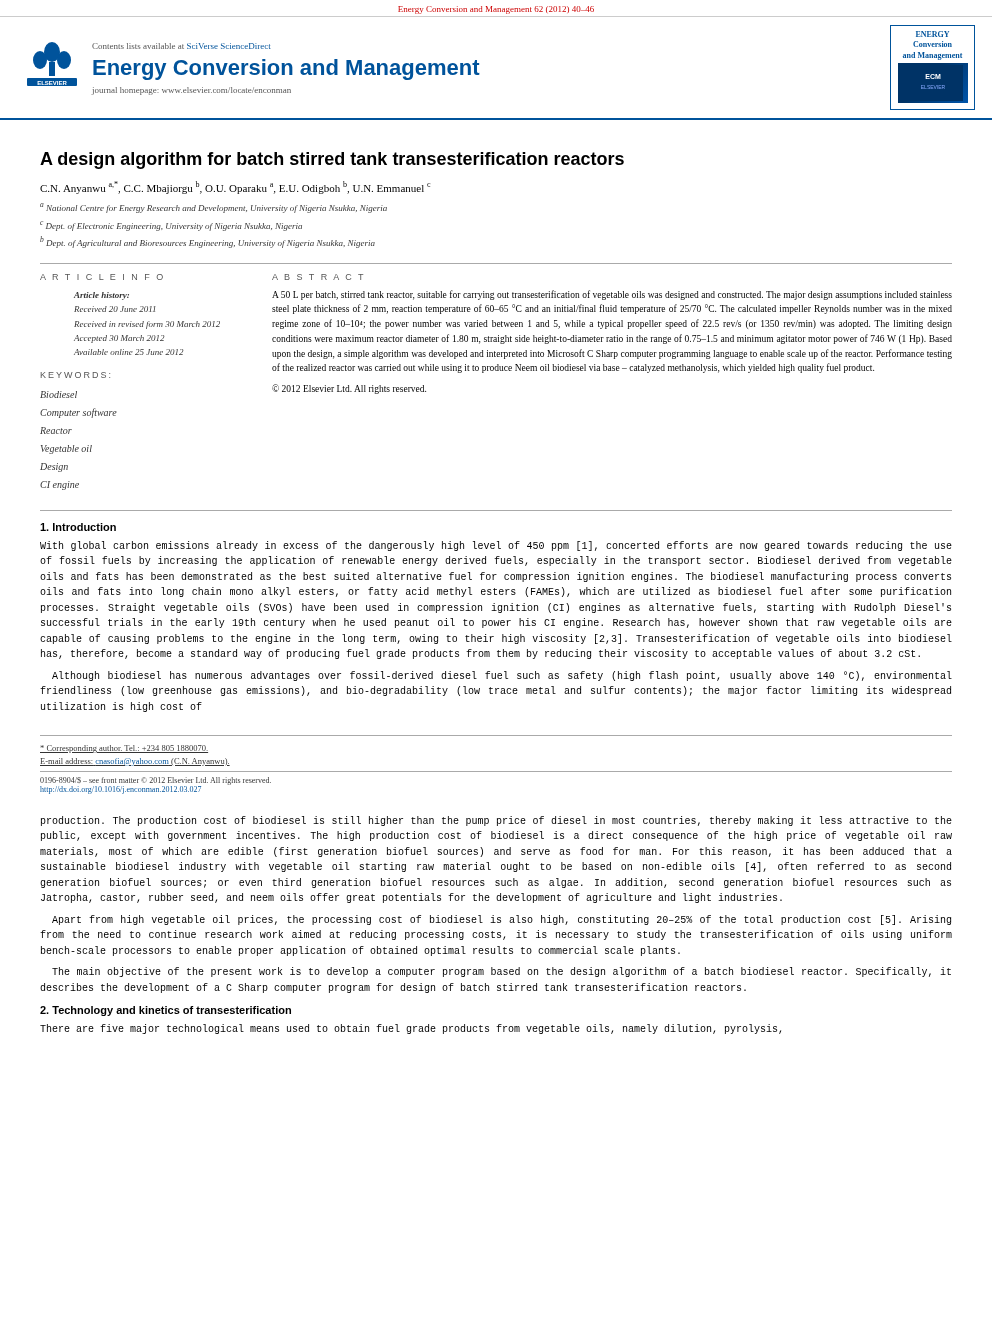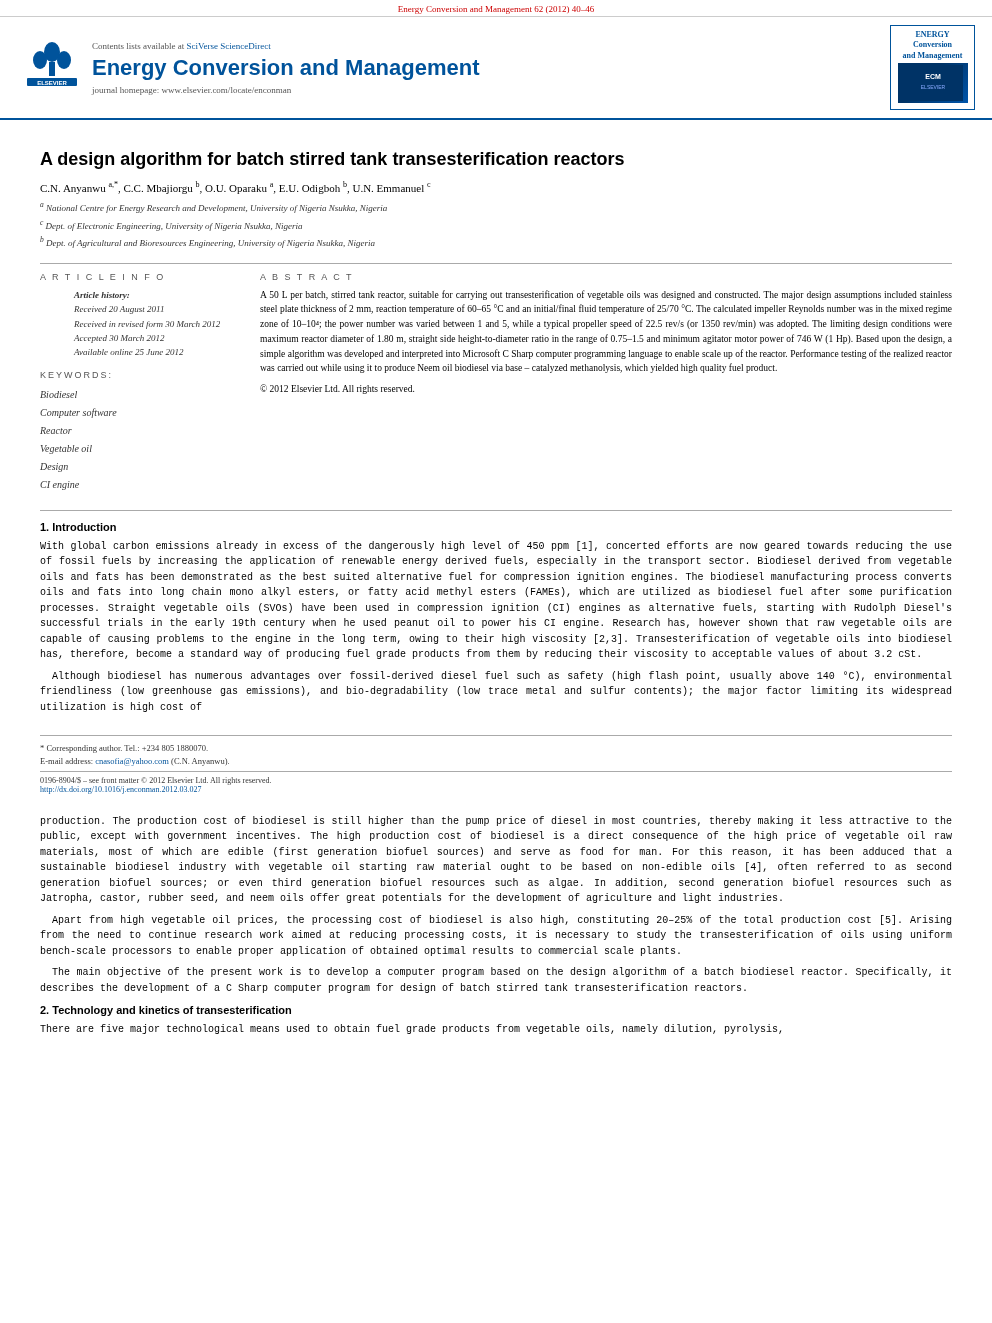--- a/index.html
+++ b/index.html
@@ -118,21 +118,21 @@
 
     hr.section-divider {
       border: none;
       border-top: 1px solid #aaa;
       margin: 8px 0;
     }
 
     
     .article-info-abstract {
       display: flex;
-      gap: 20px;
+      gap: 32px;
       margin-bottom: 16px;
     }
 
     .article-info-col {
       width: 200px;
       flex-shrink: 0;
     }
     .abstract-col {
       flex: 1;
     }
@@ -222,20 +222,21 @@
     
     .article-footer {
       margin-top: 20px;
       border-top: 1px solid #aaa;
       padding-top: 6px;
     }
     .footnote-line {
       font-size: 8.5px;
       color: #333;
       line-height: 1.5;
+      text-decoration: underline;
     }
     .footnote-line a {
       color: #00539b;
       text-decoration: none;
     }
 
     .footer-bottom {
       margin-top: 3px;
       border-top: 1px solid #aaa;
       padding-top: 4px;
@@ -310,21 +311,21 @@
   </div>
 
   <hr class="section-divider">
 
   <div class="article-info-abstract">
 
     <div class="article-info-col">
       <div class="section-label">A R T I C L E   I N F O</div>
       <div class="article-history">
         <div class="history-label">Article history:</div>
-        <div>Received 20 August 2011</div>
+        <div>Received 20 June 2011</div>
         <div>Received in revised form 30 March 2012</div>
         <div>Accepted 30 March 2012</div>
         <div>Available online 25 June 2012</div>
       </div>
       <div class="keywords-section">
         <div class="section-label">Keywords:</div>
         <div class="keywords-list">
           <div>Biodiesel</div>
           <div>Computer software</div>
           <div>Reactor</div>

